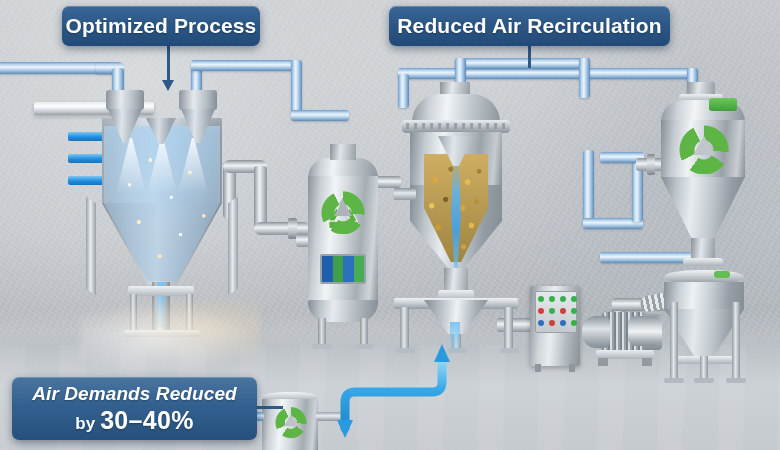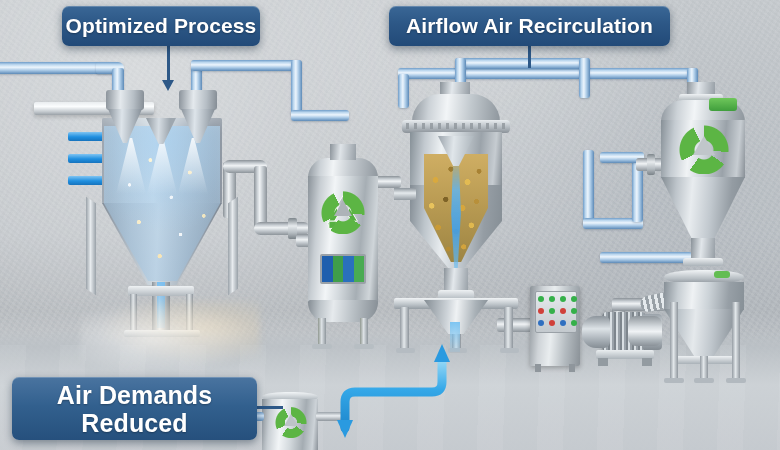--- a/index.html
+++ b/index.html
@@ -32,21 +32,21 @@
     box-shadow:0 3px 9px rgba(10,28,48,.42), inset 0 1px 0 rgba(255,255,255,.22);
     display:flex;align-items:center;justify-content:center;text-align:center;
     font-weight:bold;letter-spacing:.1px;line-height:1.12;
     text-shadow:0 1px 2px rgba(0,0,0,.30);
   }
   #label-airflow{left:62px;top:6px;width:198px;height:40px;font-size:21px;}
   #label-recirc{left:389px;top:6px;width:281px;height:40px;font-size:21px;}
   #label-loop{left:358px;top:408px;width:215px;height:36px;font-size:20px;}
   #label-demand{left:12px;top:377px;width:245px;height:63px;flex-direction:column;gap:1px;
     background:linear-gradient(180deg,#4a74a0 0%,#32608e 46%,#26507d 100%);}
-  #label-demand .l1{font-size:25px;}
+  #label-demand .l1{font-size:19px;font-style:italic;}
   #label-demand .l2{font-size:17px;font-weight:bold;}
   #label-demand .l2 b{font-size:25px;letter-spacing:.3px;}
 
   
   .conn{position:absolute;background:#2d5887;}
   #conn-airflow{left:167px;top:46px;width:3px;height:36px;}
   #conn-airflow:after{content:"";position:absolute;left:-5px;top:34px;border-left:6.5px solid transparent;border-right:6.5px solid transparent;border-top:11px solid #2d5887;}
   #conn-recirc{left:528px;top:46px;width:3px;height:22px;}
   #conn-demand{left:257px;top:406px;width:26px;height:3px;}
 
@@ -463,21 +463,22 @@
 
   <div class="conn" id="conn-airflow"></div>
   <div class="conn" id="conn-recirc"></div>
   <div class="conn" id="conn-demand"></div>
 
   <div class="label" id="label-airflow">
     <span>Optimized Process</span>
   </div>
 
   <div class="label" id="label-recirc">
-    <span>Airflow Air Recirculation</span>
+    <span>Reduced Air Recirculation</span>
   </div>
 
 
   <div class="label" id="label-demand">
     <span class="l1">Air Demands Reduced</span>
+    <span class="l2"><span>by </span><b>30–40%</b></span>
   </div>
 
 </div>
 
 </body></html>

